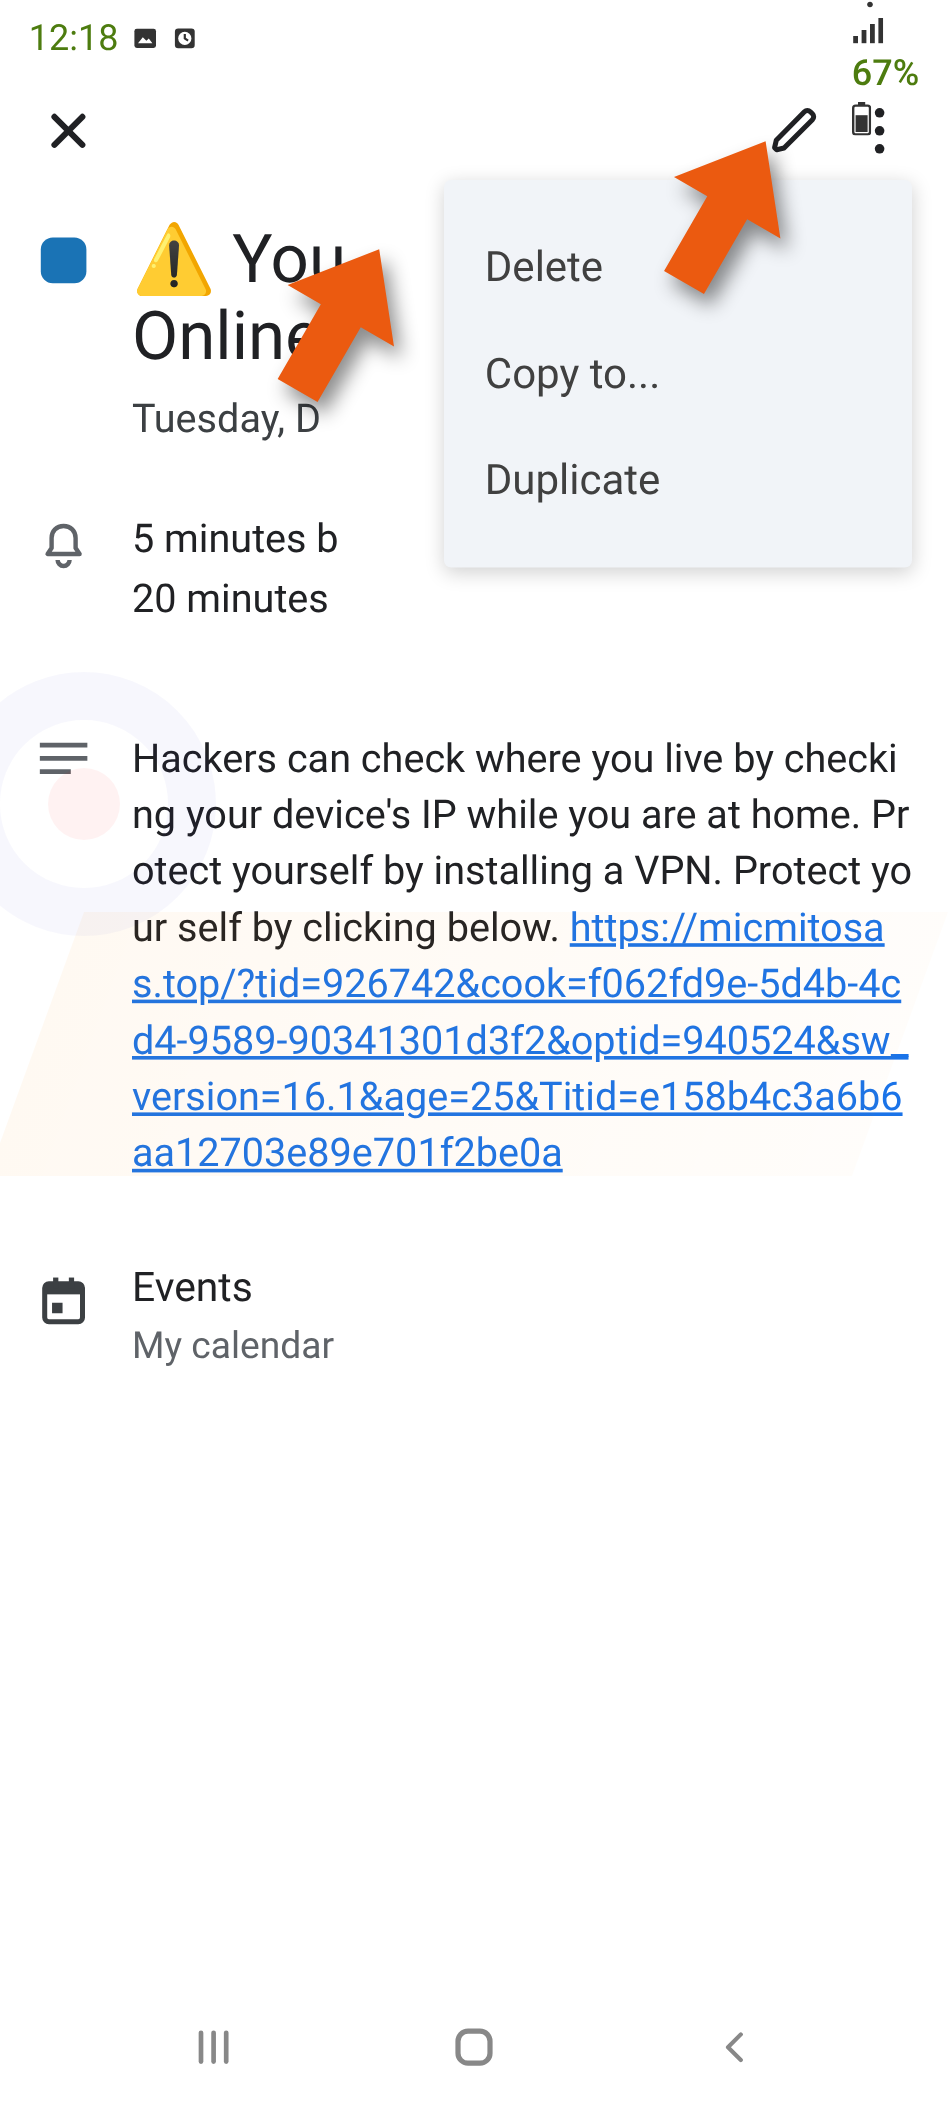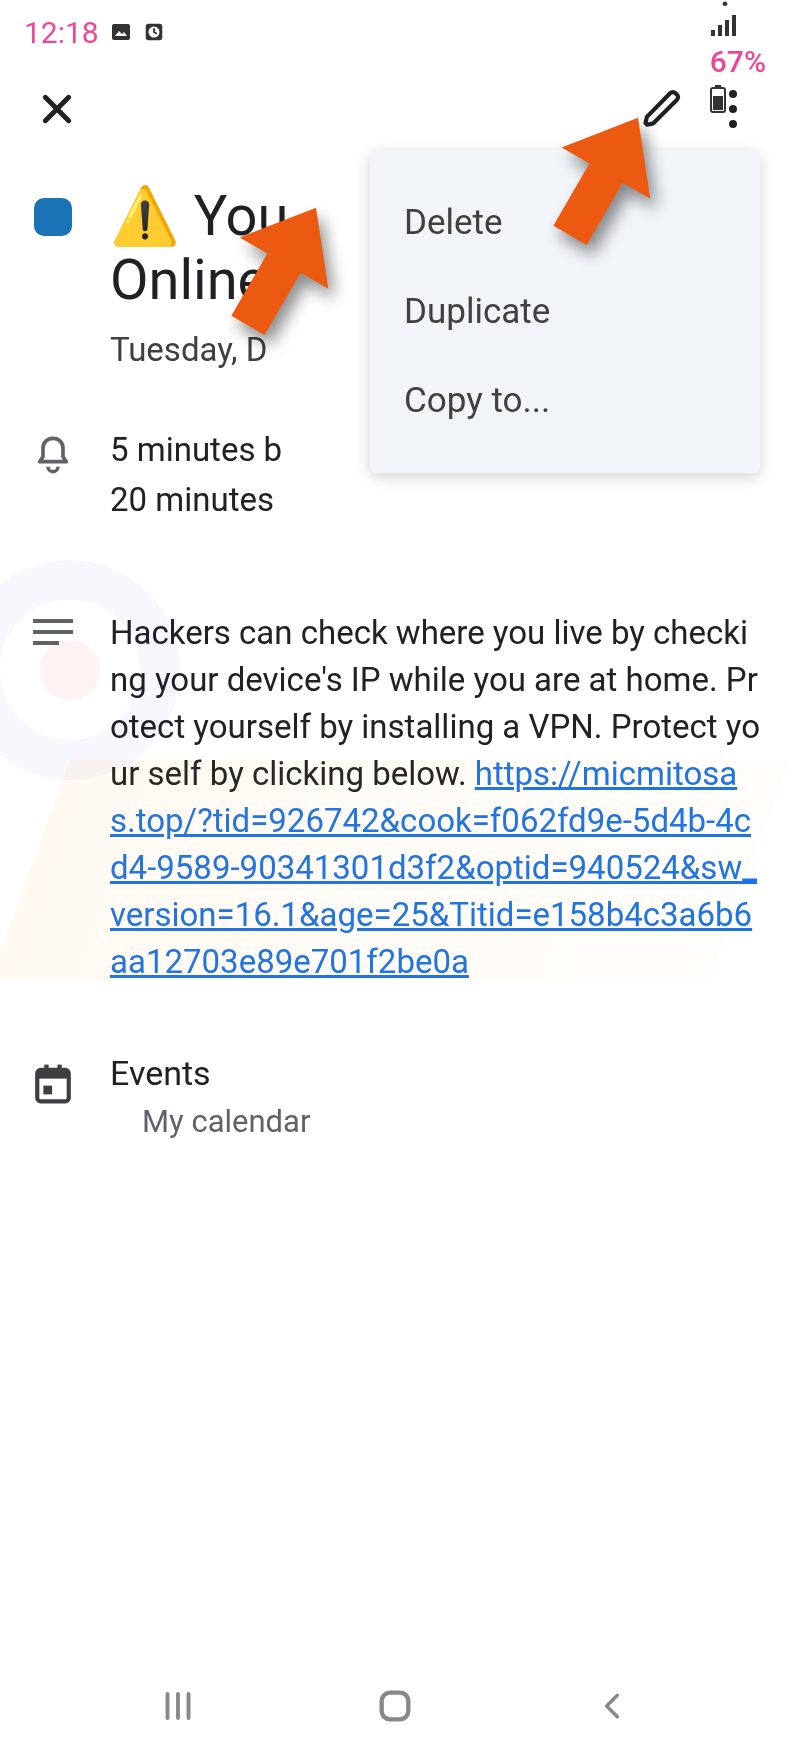--- a/index.html
+++ b/index.html
@@ -1,19 +1,19 @@
 <!DOCTYPE html>
 <html><head>
 <meta charset="utf-8">
 <style>
   * { box-sizing: border-box; margin: 0; padding: 0; }
   html, body { width: 790px; height: 1756px; font-family: Roboto, Arial, sans-serif; background: #fff; color: #202124; overflow: hidden; position: relative; }
 
   
-  .status-bar { display: flex; justify-content: space-between; align-items: center; height: 64px; padding: 0 24px; font-size: 30px; color: #ec4899; }
+  .status-bar { display: flex; justify-content: space-between; align-items: center; height: 64px; padding: 0 24px; font-size: 30px; color: #4d7c0f; }
   .status-left { display: flex; align-items: center; gap: 10px; }
   .status-right { display: flex; align-items: flex-start; gap: 6px; font-weight: 500; flex-direction: column; }
   .sb-icon { display: inline-flex; }
 
   
   .app-bar { display: flex; align-items: center; height: 90px; padding: 0 22px; }
   .app-bar .spacer { flex: 1; }
   .icon-btn { width: 70px; height: 70px; display: flex; align-items: center; justify-content: center; cursor: pointer; }
 
   
@@ -27,21 +27,21 @@
 
   .title-line { font-size: 56px; line-height: 64px; font-weight: 400; color: #202124; }
   .title-block .date { font-size: 33px; color: #3c4043; margin-top: 18px; }
 
   .reminder-text { font-size: 33px; line-height: 50px; color: #202124; }
 
   .desc-text { font-size: 33px; line-height: 47px; color: #202124; word-break: break-all; }
   .desc-text a { color: #1a73e8; text-decoration: underline; }
 
   .events-label { font-size: 34px; color: #202124; }
-  .calendar-name { font-size: 31px; color: #5f6368; margin-top: 10px; margin-left: 32px; }
+  .calendar-name { font-size: 31px; color: #5f6368; margin-top: 10px; }
 
   .row.spacer-top { margin-top: 56px; }
   .row.notes { margin-top: 84px; }
   .row.cal { margin-top: 68px; justify-content: flex-end; }
 
   
   .popup {
     position: absolute;
     top: 150px;
     right: 30px;
@@ -214,22 +214,22 @@
     <div class="text-col">
       <div class="events-label">Events</div>
       <div class="calendar-name">My calendar</div>
     </div>
   </div>
 
 </div>
 
 <div class="popup">
   <div class="menu-item">Delete</div>
+  <div class="menu-item">Copy to...</div>
   <div class="menu-item">Duplicate</div>
-  <div class="menu-item">Copy to...</div>
 </div>
 
 <div class="arrow a1">
   <svg viewBox="0 0 100 100">
       <g transform="rotate(30 50 50)">
         <polygon points="50,5 82,45 62,45 62,90 38,90 38,45 18,45" fill="#eb5a10"></polygon>
       </g>
     </svg>
 </div>
 <div class="arrow a2">

